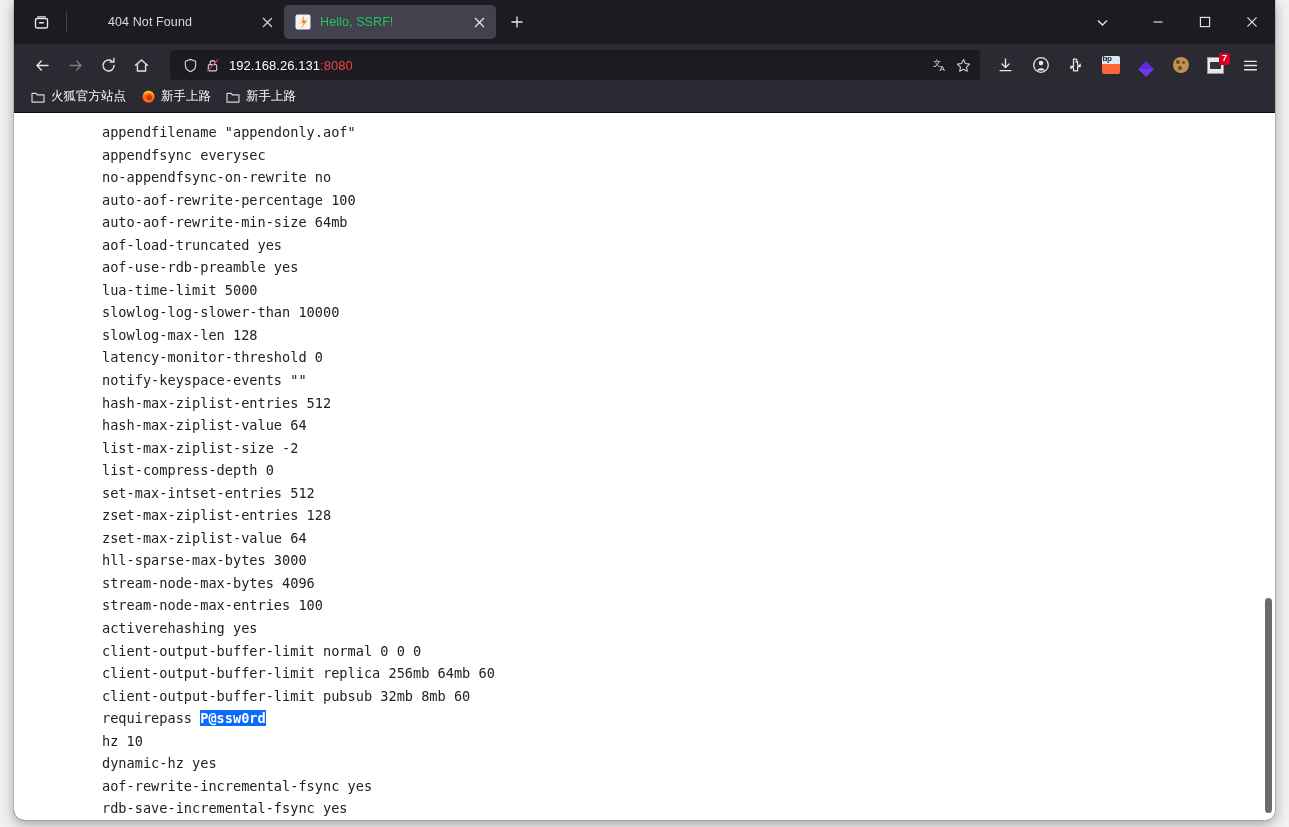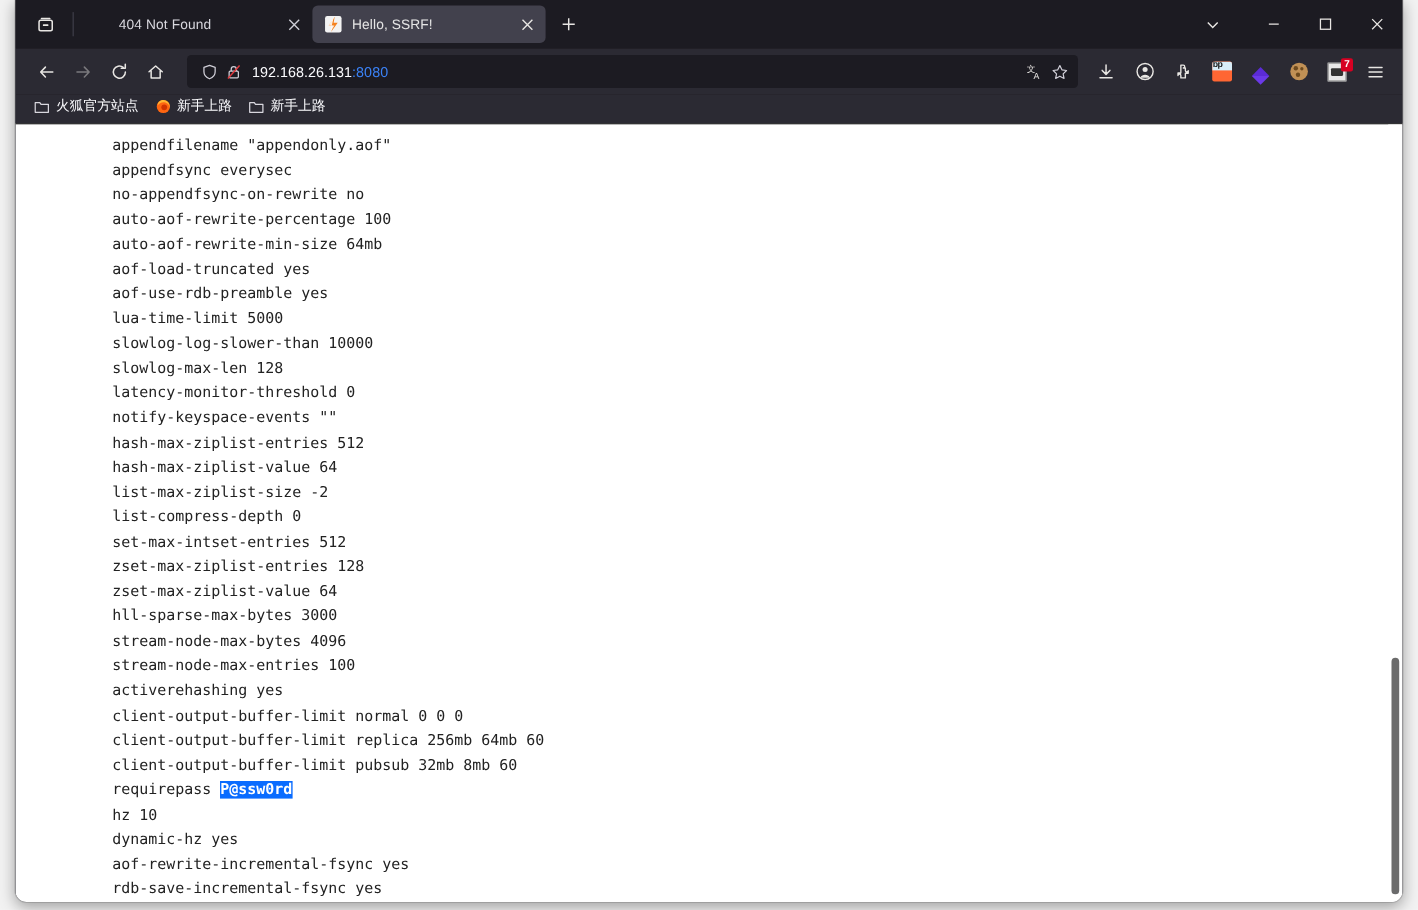--- a/index.html
+++ b/index.html
@@ -56,21 +56,21 @@
     border-radius: 5px;
     padding: 0 6px 0 11px;
     min-width: 120px;
     max-width: 230px;
     position: relative;
   }
   .tab.inactive { width: 212px; color: #d8d7de; }
   .tab.active {
     width: 212px;
     background: #42414d;
-    color: #e5e5e5;
+    color: #22c55e;
   }
   .tab-favicon {
     width: 16px; height: 16px;
     flex: 0 0 16px;
     margin-right: 9px;
     display: flex; align-items: center; justify-content: center;
   }
   .tab-title {
     flex: 1 1 auto;
     font-size: 12.5px;
@@ -144,21 +144,21 @@
   }
   #urlbar-text {
     flex: 1 1 auto;
     font-size: 13px;
     color: #fbfbfe;
     margin-left: 6px;
     white-space: nowrap;
     overflow: hidden;
     letter-spacing: 0.05px;
   }
-  #urlbar-text .port { color: #3b82f6; }
+  #urlbar-text .port { color: #ef4444; }
 
   .toolbar-icons { display: flex; align-items: center; gap: 2px; }
   .ticon {
     width: 33px; height: 30px;
     display: flex; align-items: center; justify-content: center;
     border-radius: 4px;
     position: relative;
     flex: 0 0 33px;
   }
 

